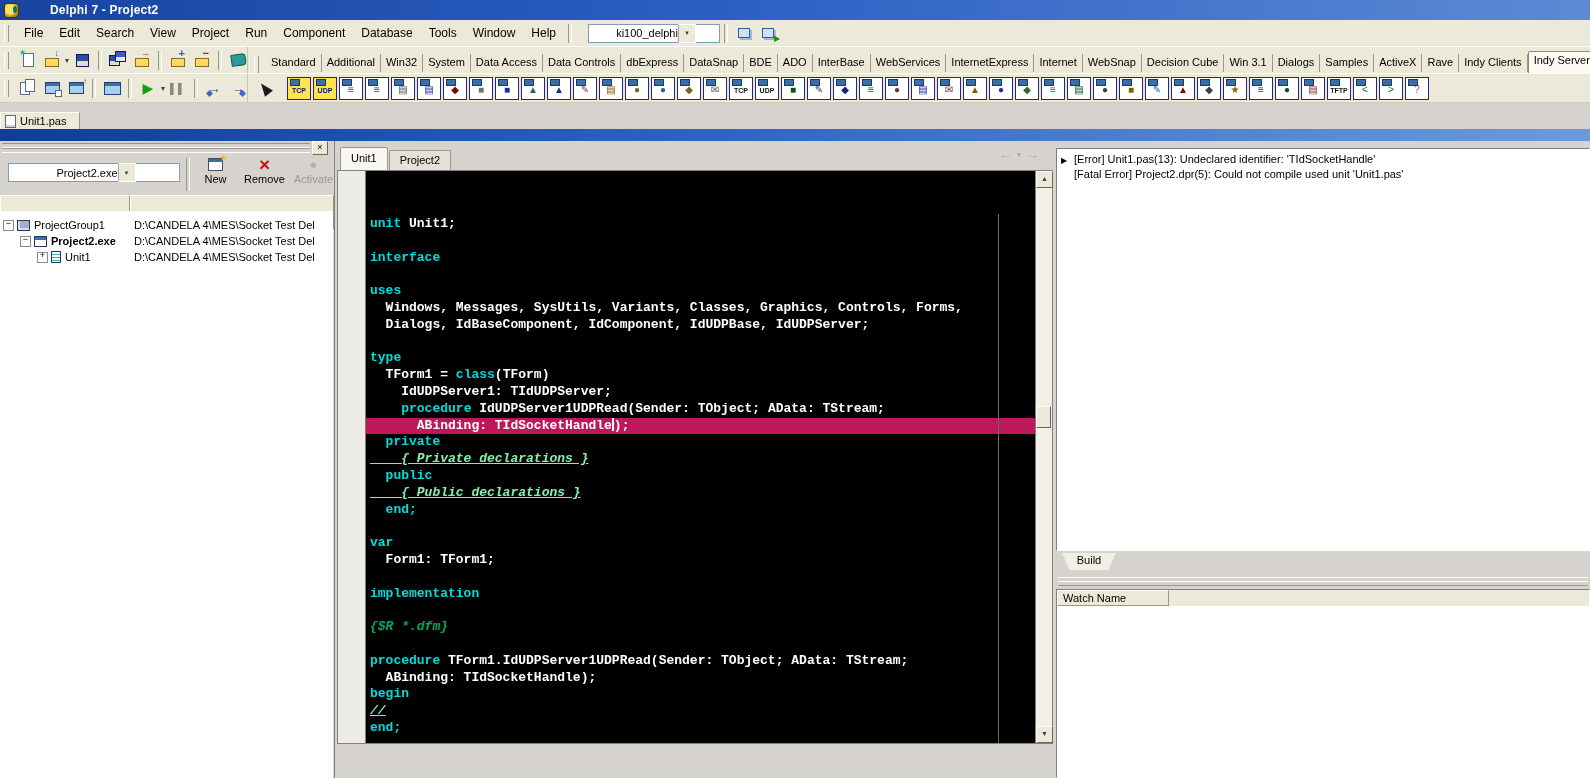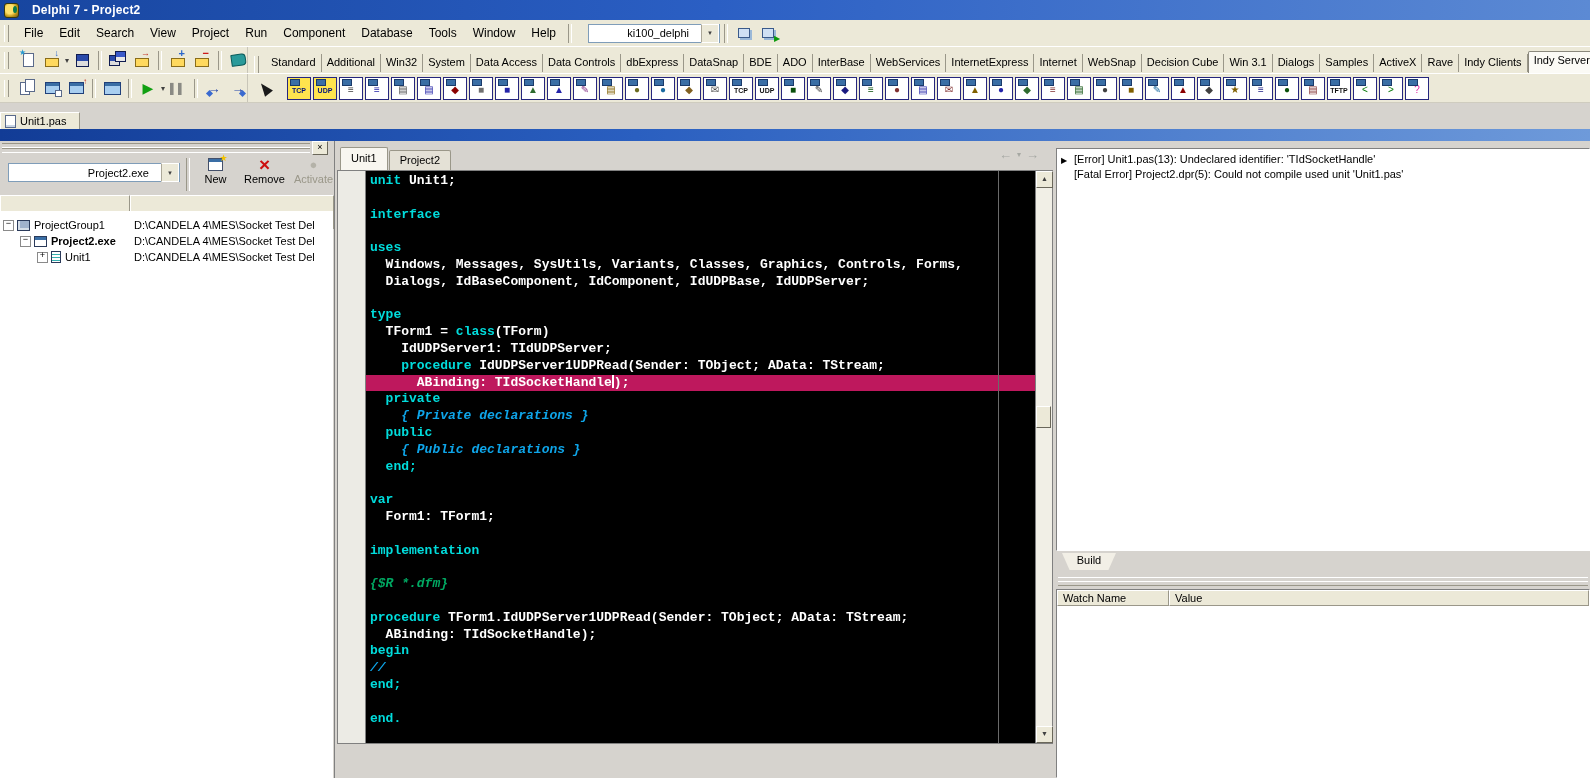--- a/index.html
+++ b/index.html
@@ -3,29 +3,29 @@
 <meta charset="utf-8">
 <style>
   html,body{margin:0;padding:0;background:#d6d3ce;}
   #screen{position:relative;width:1590px;height:778px;background:#d6d3ce;overflow:hidden;
           font-family:"Liberation Sans",sans-serif;color:#000;}
   
   .titlebar{position:absolute;left:0;top:0;width:100%;height:20px;
     background:linear-gradient(90deg,#17459f,#2b5fc4 45%,#5c8ad4);display:flex;align-items:center;padding-left:4px;box-sizing:border-box;}
   .appicon{width:13px;height:13px;border-radius:3px;background:radial-gradient(circle at 38% 40%,#ffe06a 0 40%,#c49a1a 65%,#6b5a1a);border:1px solid #3a3a10;position:relative;}
   .appicon::after{content:"";position:absolute;right:1px;top:2px;width:4px;height:7px;background:#0a7a4a;border-radius:50%;}
-  .title-text{color:#fff;font-size:12px;font-weight:bold;margin-left:6px;letter-spacing:.2px;padding-left:7px;}
+  .title-text{color:#fff;font-size:12px;font-weight:bold;margin-left:24px;letter-spacing:.2px;padding-left:7px;}
   
   .menubar{position:absolute;top:20px;left:0;width:100%;height:27px;background:#ece9d8;border-bottom:1px solid #fff;
     display:flex;align-items:center;font-size:12px;box-sizing:border-box;}
   .grip{width:3px;height:17px;border-left:1px solid #fff;border-right:1px solid #9a9789;margin:0 7px 0 4px;flex:none;}
   .menu-item{padding:3px 8px;}
   .vsep{width:2px;height:19px;border-left:1px solid #9a9789;border-right:1px solid #fff;margin:0 4px;flex:none;}
-  .combo{height:19px;background:#fff;border:1px solid #7f9db9;display:inline-flex;align-items:center;justify-content:flex-end;
-    font-size:11px;padding-left:4px;box-sizing:border-box;gap:12px;}
+  .combo{height:19px;background:#fff;border:1px solid #7f9db9;display:inline-flex;align-items:center;justify-content:center;
+    font-size:11px;padding-left:4px;box-sizing:border-box;}
   .combo-btn{width:16px;height:17px;background:#ece9d8;border:1px solid #fff;border-left-color:#aca899;font-size:6px;
     display:inline-flex;align-items:center;justify-content:center;color:#404040;flex:none;}
   .mcombo{margin-left:12px;width:132px;}
   
   .toolrow{position:absolute;left:0;width:100%;background:#ece9d8;display:flex;box-sizing:border-box;}
   .row1{top:47px;height:27px;border-bottom:1px solid #fff;}
   .row2{top:74px;height:29px;border-bottom:1px solid #cfccbf;}
   .sb-left{width:247px;display:flex;align-items:center;flex:none;border-right:1px solid #c8c5b8;}
   .sbi{width:24px;height:22px;position:relative;display:inline-flex;align-items:center;justify-content:center;flex:none;}
   .sbi::before,.sbi::after{box-sizing:border-box;}
@@ -113,29 +113,29 @@
   
   .editor-win{position:absolute;left:337px;top:141px;width:716px;height:603px;}
   .etabbar{height:29px;display:flex;align-items:flex-end;position:relative;padding-left:3px;}
   .etab{font-size:11px;padding:3px 10px;background:#e4e1d6;border:1px solid #9a9789;border-bottom:none;border-radius:2px 2px 0 0;
     margin-right:1px;height:13px;line-height:12px;}
   .etab.active{background:#f8f6f0;height:16px;line-height:15px;}
   .navs{position:absolute;right:14px;top:6px;display:flex;align-items:center;gap:5px;color:#a6a8a3;font-weight:bold;font-size:13px;}
   .nav-dd{font-size:8px;font-weight:normal;}
   .ebody{position:absolute;top:29px;left:0;right:0;bottom:0;display:flex;border:1px solid #808080;box-sizing:border-box;background:#000;}
   .gutter{width:27px;background:#ecebe5;border-right:1px solid #808080;flex:none;}
-  .codearea{position:relative;flex:1;overflow:hidden;}
+  .codearea{position:relative;flex:1;overflow:hidden;margin-top:43px;}
   .marginline{position:absolute;left:632px;top:0;bottom:0;width:1px;background:#6a6a6a;z-index:3;}
   #code-lines{position:absolute;top:2px;left:0;right:0;font-family:"Liberation Mono","DejaVu Sans Mono",monospace;
     font-size:13px;font-weight:bold;line-height:16.8px;}
   .cline{height:16.8px;white-space:pre;padding-left:4px;}
   .cline.hl{background:#be185d;}
   .sg-k{color:#00dcdc;}
   .sg-n{color:#fff;}
-  .sg-c{color:#0ea5e9;font-style:italic;}
+  .sg-c{color:#86efac;font-style:italic;text-decoration:underline;}
   .sg-d{color:#00a862;font-style:italic;}
   .caret{display:inline-block;width:2px;height:13px;background:#fff;margin-bottom:-2px;}
   .vscroll{width:16px;background:#f1efe6;position:relative;flex:none;border-left:1px solid #808080;box-sizing:content-box;}
   .sarrow{position:absolute;left:0;width:15px;height:15px;background:#ece9d8;border:1px solid;border-color:#fff #6a675a #6a675a #fff;
     font-size:7px;text-align:center;line-height:14px;color:#404040;}
   .up{top:0;} .down{bottom:0;}
   .sthumb{position:absolute;left:0;top:235px;width:15px;height:22px;background:#ece9d8;border:1px solid;border-color:#fff #6a675a #6a675a #fff;box-sizing:border-box;}
   
   .right-panel{position:absolute;left:1056px;top:148px;width:534px;height:630px;}
   .msgbox{position:absolute;top:0;left:0;right:0;height:403px;background:#fff;border:1px solid;border-color:#808080 #fff #fff #808080;
@@ -524,19 +524,18 @@
   <div class="right-panel">
     <div class="msgbox" id="msg-list">
         <div class="mrow"><span class="mmark">▶</span><span>[Error] Unit1.pas(13): Undeclared identifier: 'TIdSocketHandle'</span></div>
         <div class="mrow"><span>[Fatal Error] Project2.dpr(5): Could not compile used unit 'Unit1.pas'</span></div>
       </div>
     <div class="buildtab">Build</div>
     <div class="rsplit"></div>
     <div class="watchbox">
       <div class="watchheads">
         <span class="whead w1">Watch Name</span>
-        <span class="whead w2">Value</span>
       </div>
       <div class="watchbody"></div>
     </div>
   </div>
 
 </div>
 
 </body></html>

